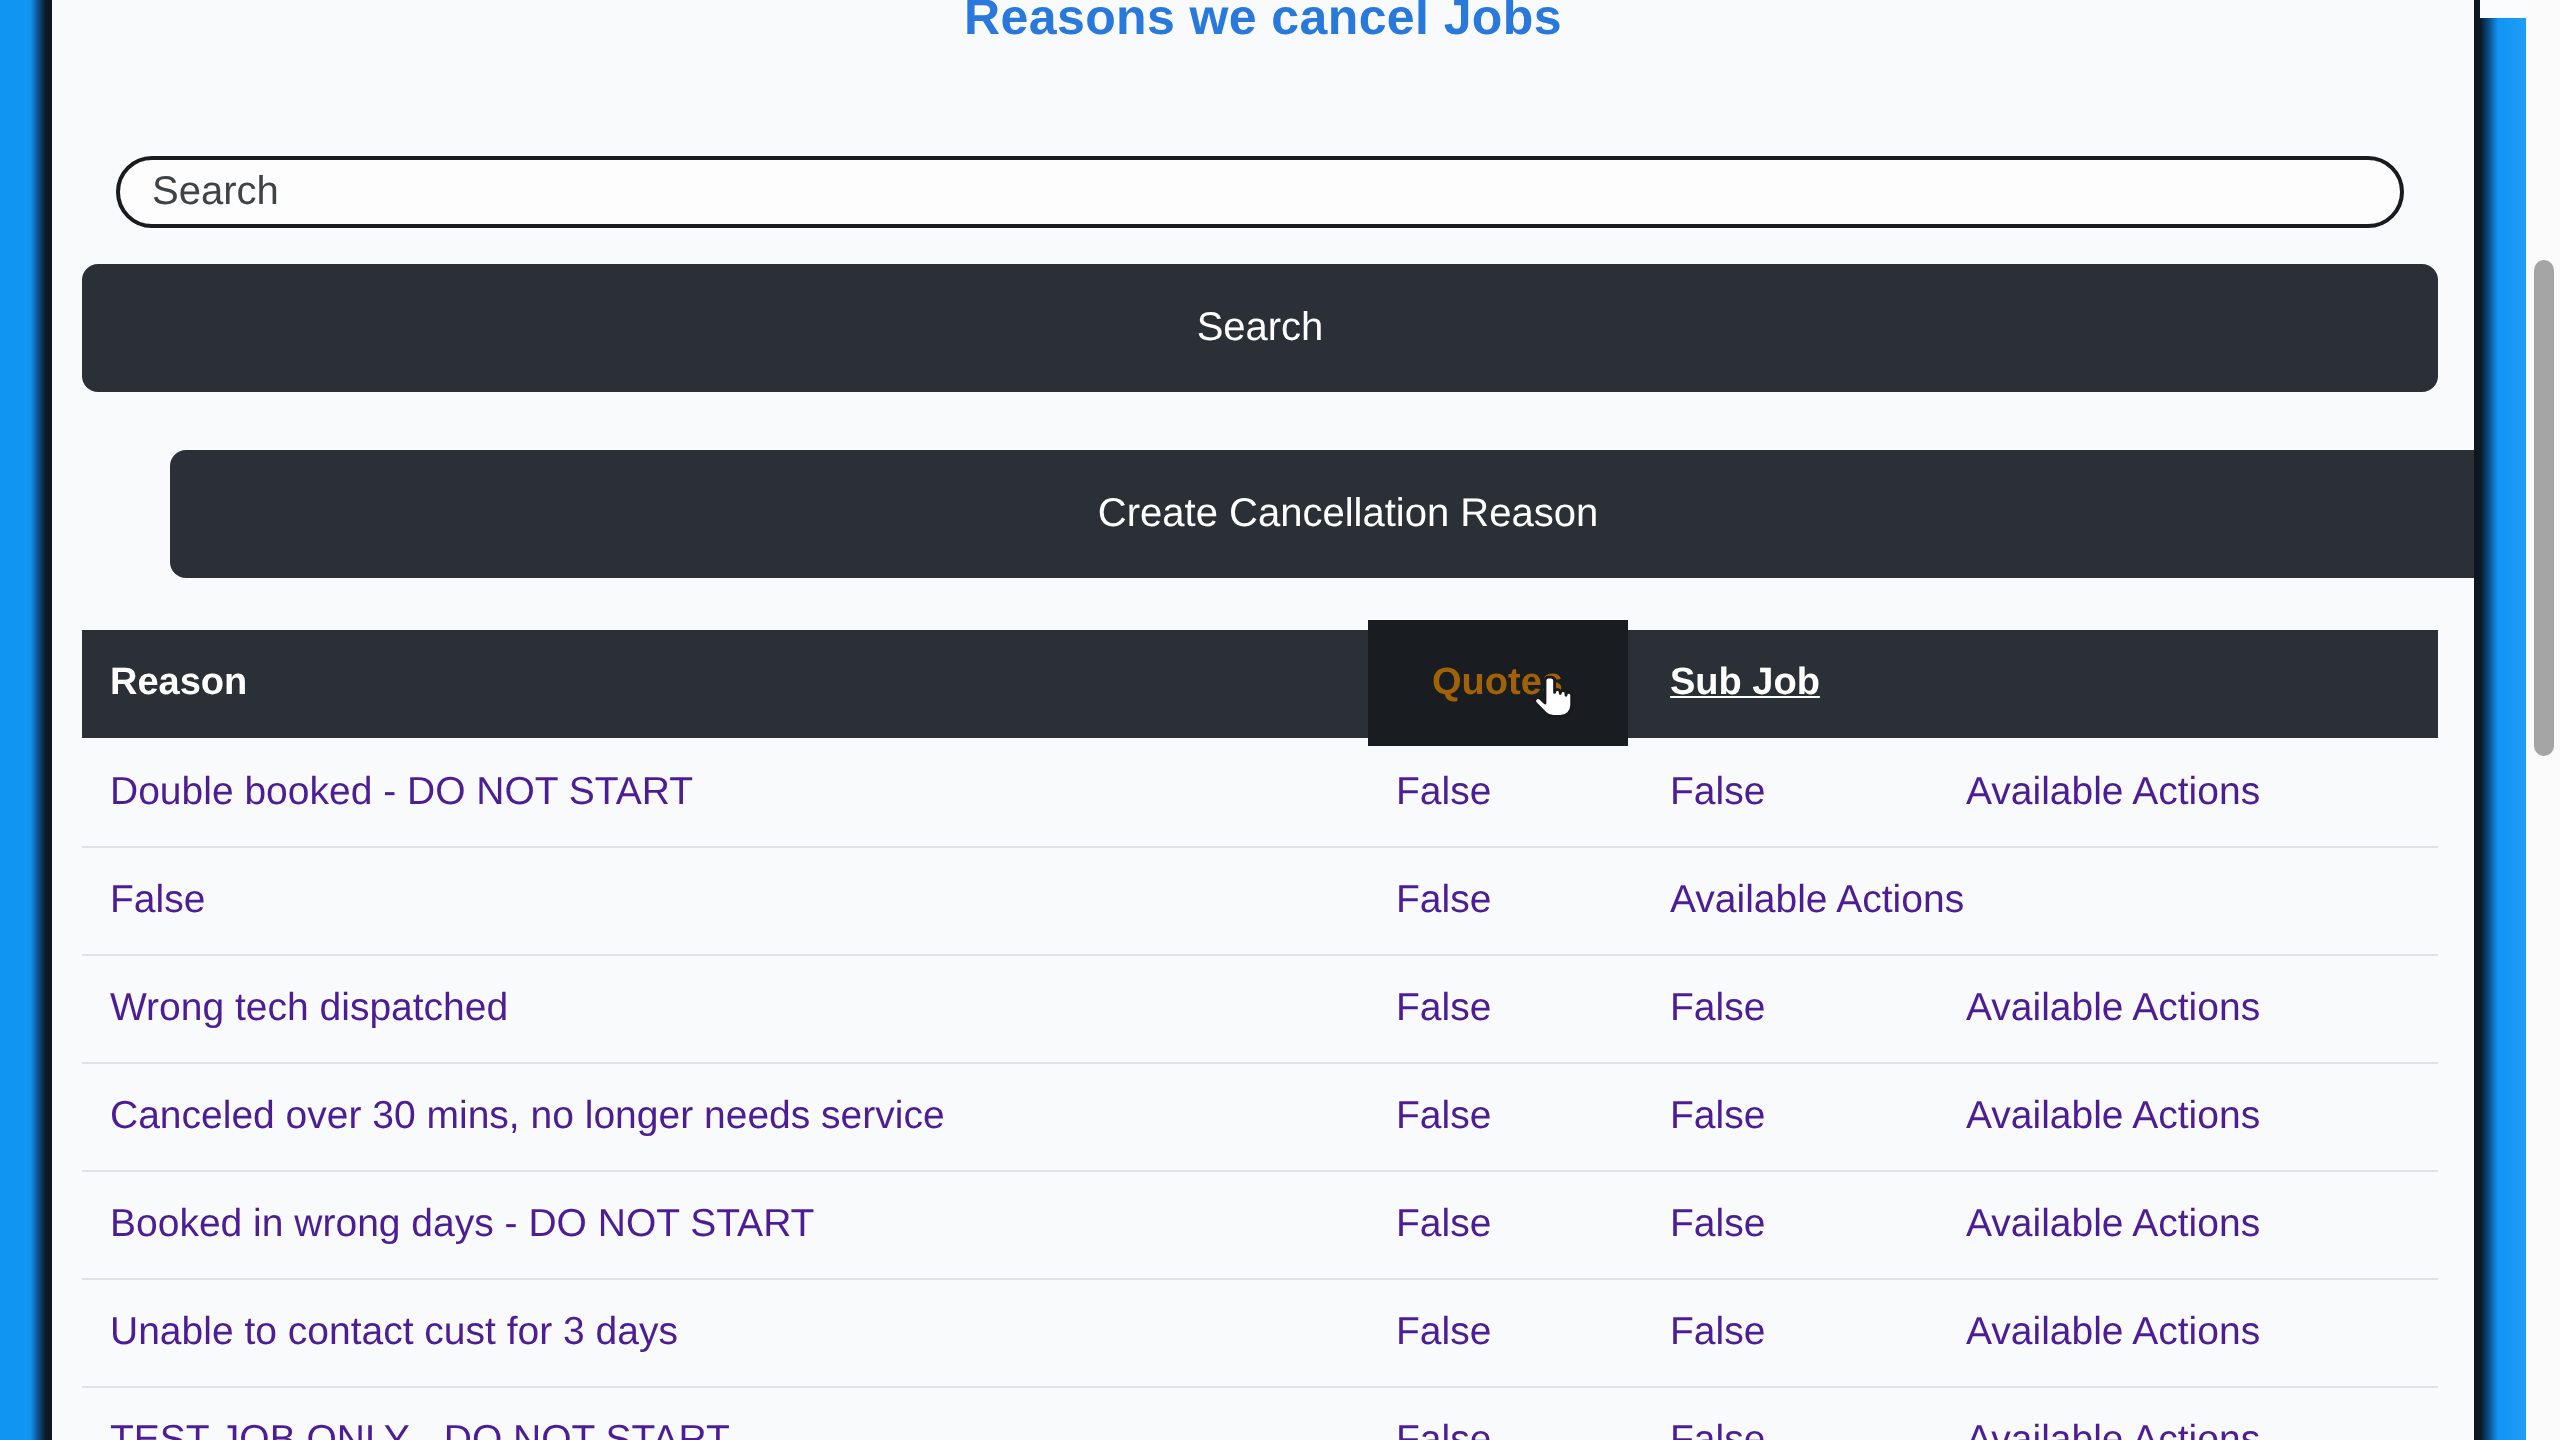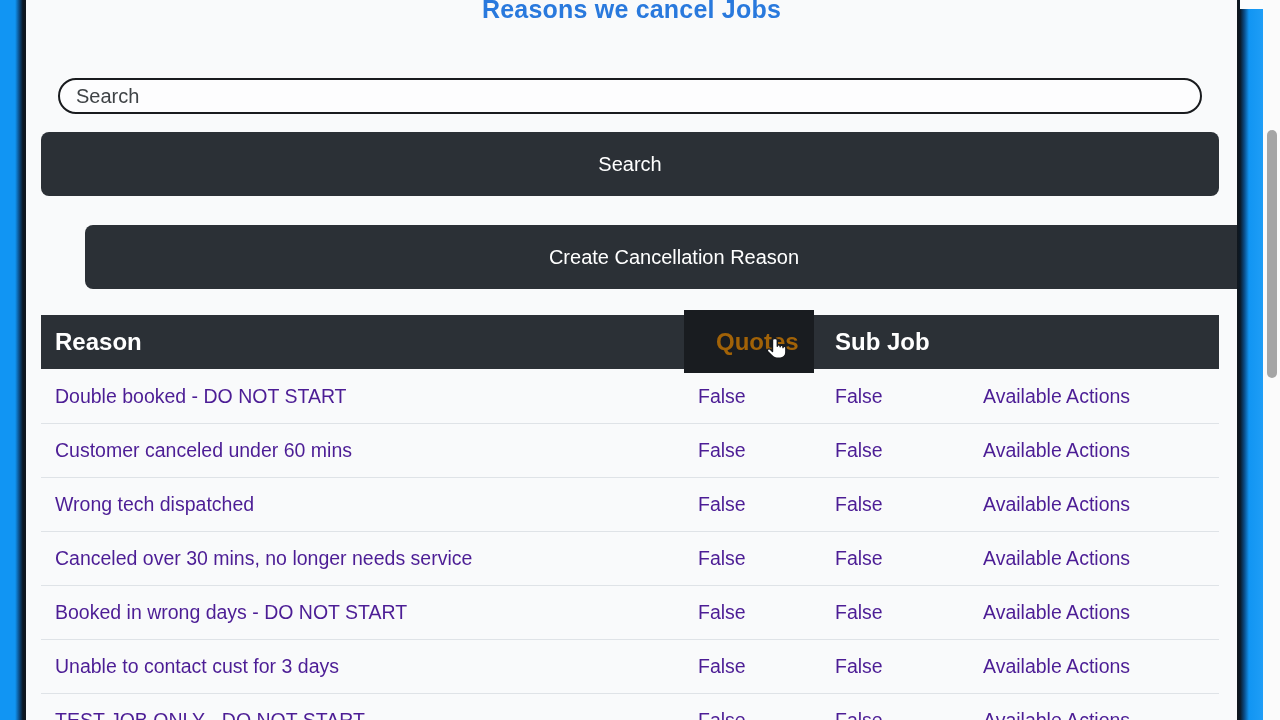--- a/index.html
+++ b/index.html
@@ -41,24 +41,24 @@
     position:absolute;left:41px;width:1178px;height:64px;z-index:1;
     background:#2b3036;color:#fff;border:none;border-radius:8px;
     font-family:"Liberation Sans",sans-serif;font-size:20px;cursor:pointer;
   }
   .search-btn{top:132px;}
   .create-btn{top:225px;margin-left:44px;}
   
   .table{position:absolute;left:41px;top:315px;width:1178px;z-index:1;}
   .thead{position:absolute;left:0;top:0;width:1178px;height:54px;background:#2b3036;}
   .quotes-hover{position:absolute;left:643px;top:-5px;width:130px;height:63px;background:#191c20;}
-  .th{position:absolute;top:0;height:54px;line-height:54px;font-weight:700;font-size:24px;color:#fff;white-space:nowrap;}
+  .th{position:absolute;top:0;height:54px;line-height:54px;font-weight:700;font-size:19px;color:#fff;white-space:nowrap;}
   .th-reason{left:14px;}
   .th-quotes{left:675px;color:#a16207;}
-  .th-subjob{left:794px;}
+  .th-subjob{left:794px;text-decoration:underline;}
   .tbody{position:absolute;left:0;top:55px;width:1178px;}
   .tr{
     display:grid;grid-template-columns:643px 137px 148px 1fr;align-items:center;
     height:54px;box-sizing:border-box;border-bottom:1px solid #dfe3e7;
     font-size:19.5px;color:#4c1d95;background:transparent;
   }
   .td{padding-left:14px;white-space:nowrap;}
   
   .cursor{position:absolute;left:763px;top:336px;width:28px;height:28px;z-index:9;}
 </style>
@@ -81,21 +81,20 @@
   <span class="th th-subjob">Sub Job</span>
   <div class="tbody">
   <div class="tr">
     <div class="td">Double booked - DO NOT START</div>
     <div class="td">False</div>
     <div class="td">False</div>
     <div class="td">Available Actions</div>
   </div>
 
   <div class="tr">
-    <div class="td">Customer canceled under 60 mins</div>
     <div class="td">False</div>
     <div class="td">False</div>
     <div class="td">Available Actions</div>
   </div>
 
   <div class="tr">
     <div class="td">Wrong tech dispatched</div>
     <div class="td">False</div>
     <div class="td">False</div>
     <div class="td">Available Actions</div>

